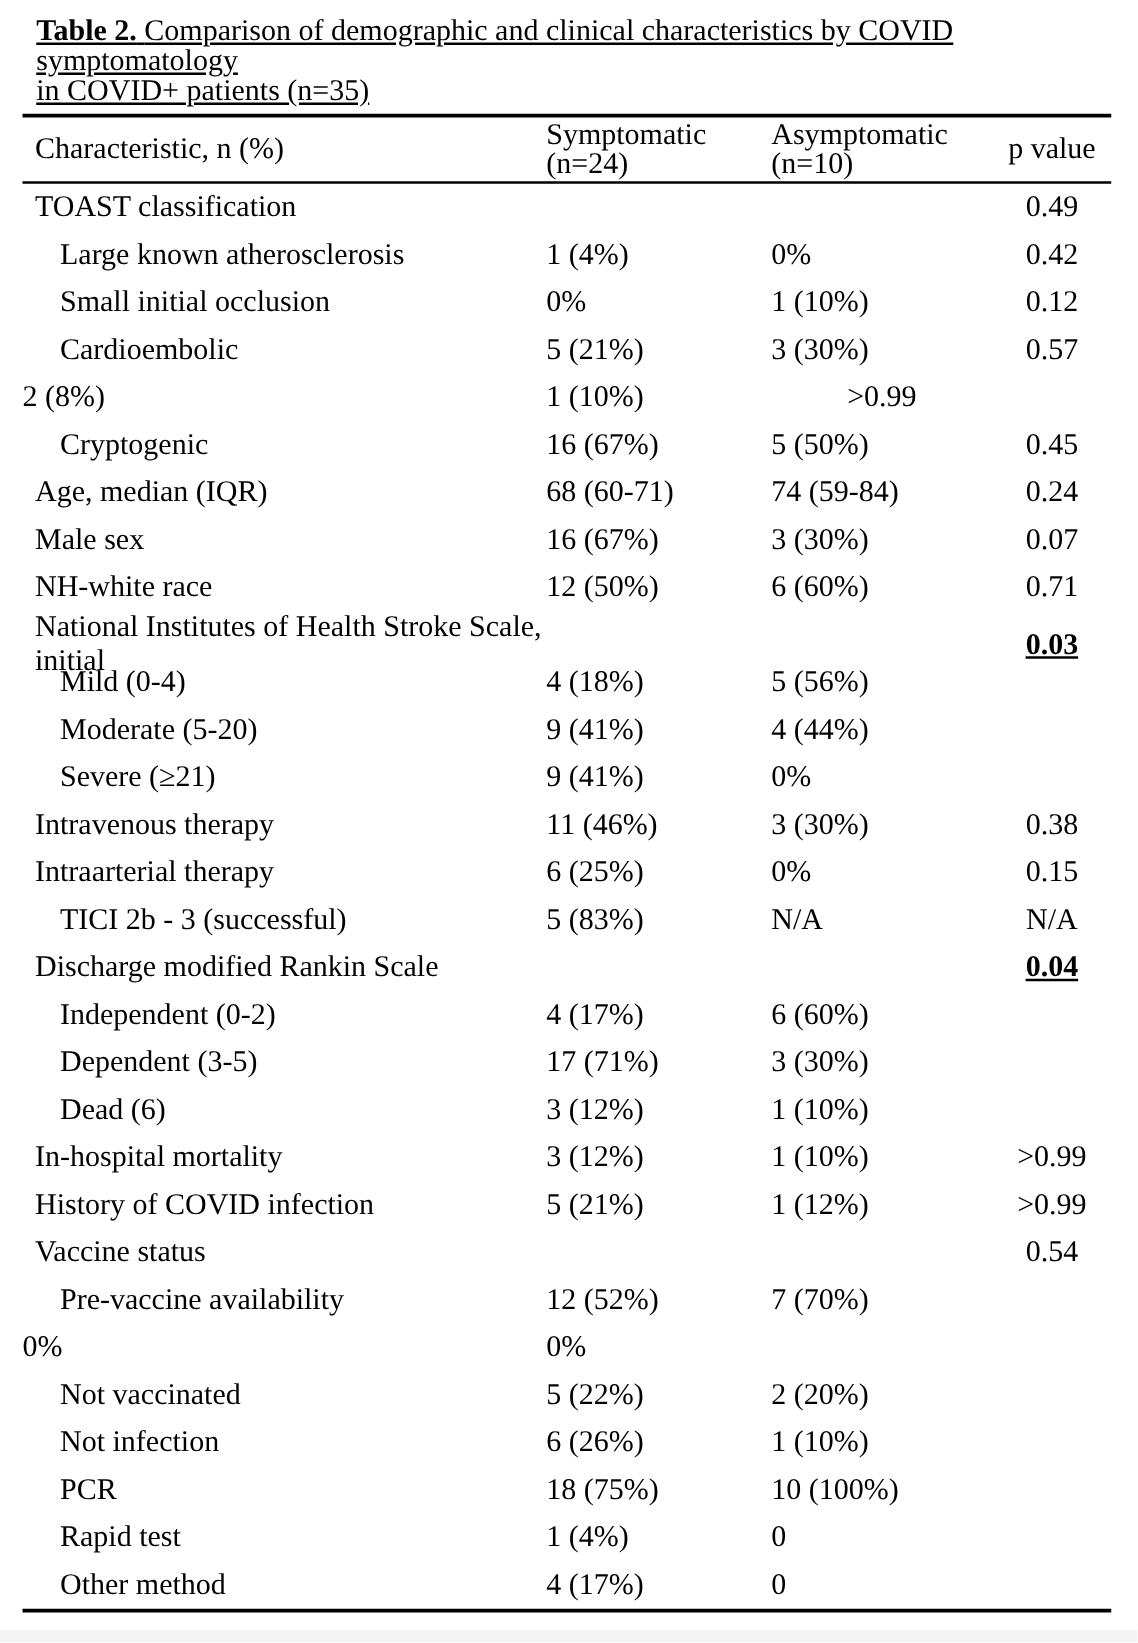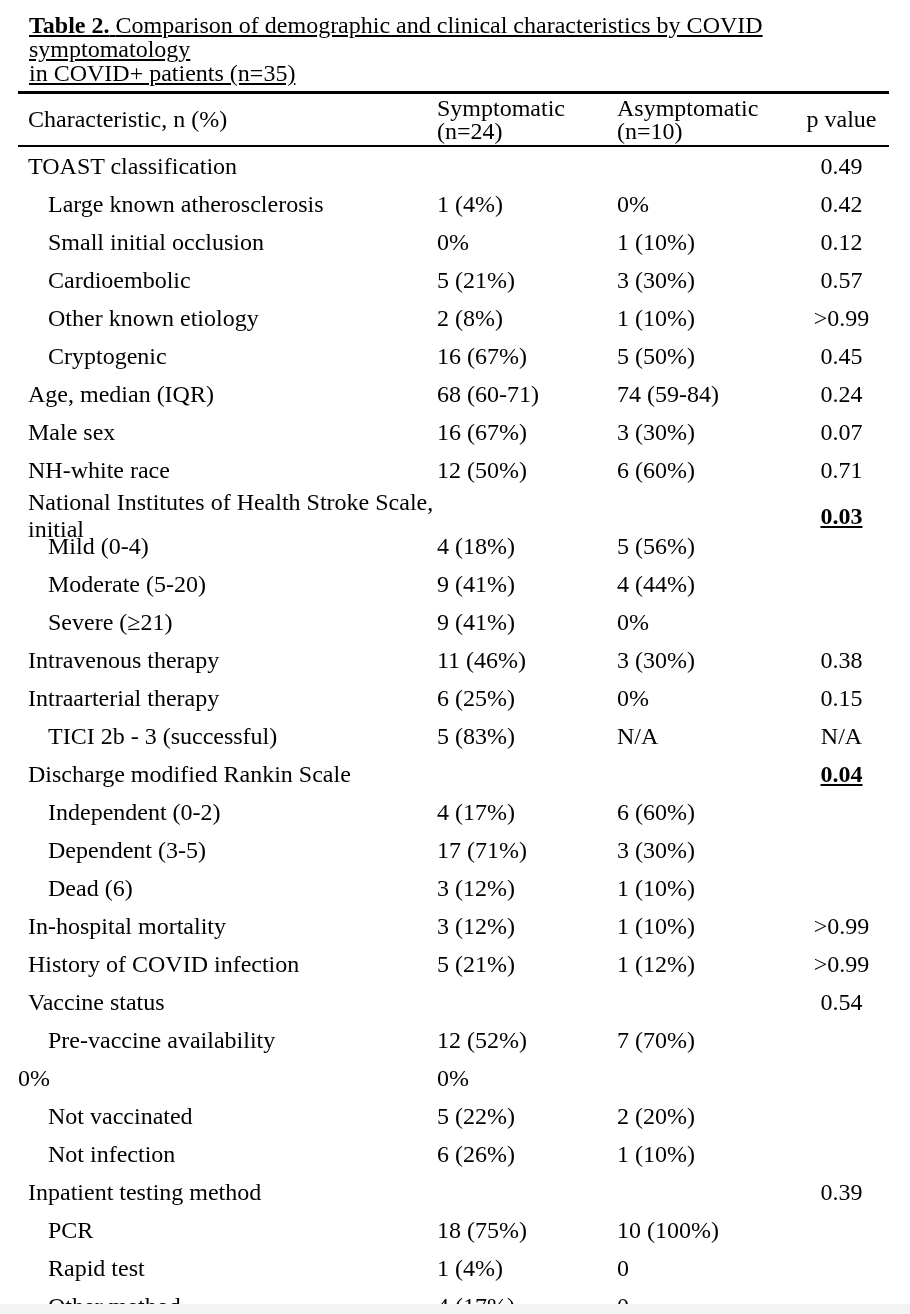--- a/index.html
+++ b/index.html
@@ -96,21 +96,20 @@
         <div class="cell val">1 (10%)</div>
         <div class="cell p">0.12</div>
       </div>
       <div class="grid-row row indent">
         <div class="cell char">Cardioembolic</div>
         <div class="cell val">5 (21%)</div>
         <div class="cell val">3 (30%)</div>
         <div class="cell p">0.57</div>
       </div>
       <div class="grid-row row indent">
-        <div class="cell char">Other known etiology</div>
         <div class="cell val">2 (8%)</div>
         <div class="cell val">1 (10%)</div>
         <div class="cell p">&gt;0.99</div>
       </div>
       <div class="grid-row row indent">
         <div class="cell char">Cryptogenic</div>
         <div class="cell val">16 (67%)</div>
         <div class="cell val">5 (50%)</div>
         <div class="cell p">0.45</div>
       </div>
@@ -232,26 +231,20 @@
         <div class="cell val">5 (22%)</div>
         <div class="cell val">2 (20%)</div>
         <div class="cell p"></div>
       </div>
       <div class="grid-row row indent">
         <div class="cell char">Not infection</div>
         <div class="cell val">6 (26%)</div>
         <div class="cell val">1 (10%)</div>
         <div class="cell p"></div>
       </div>
-      <div class="grid-row row">
-        <div class="cell char">Inpatient testing method</div>
-        <div class="cell val"></div>
-        <div class="cell val"></div>
-        <div class="cell p">0.39</div>
-      </div>
       <div class="grid-row row indent">
         <div class="cell char">PCR</div>
         <div class="cell val">18 (75%)</div>
         <div class="cell val">10 (100%)</div>
         <div class="cell p"></div>
       </div>
       <div class="grid-row row indent">
         <div class="cell char">Rapid test</div>
         <div class="cell val">1 (4%)</div>
         <div class="cell val">0</div>

